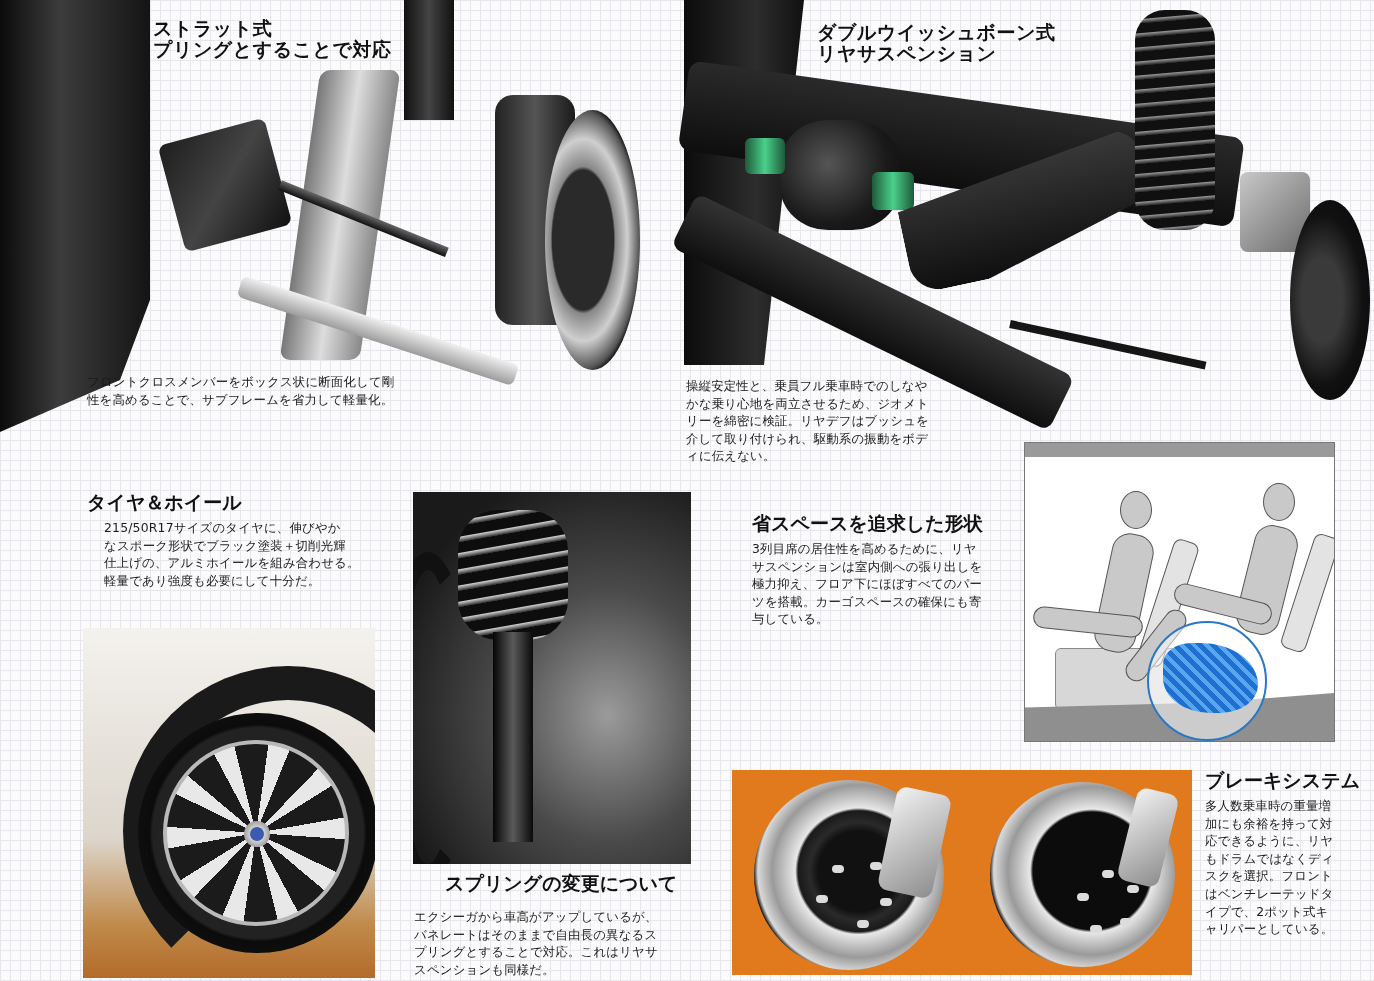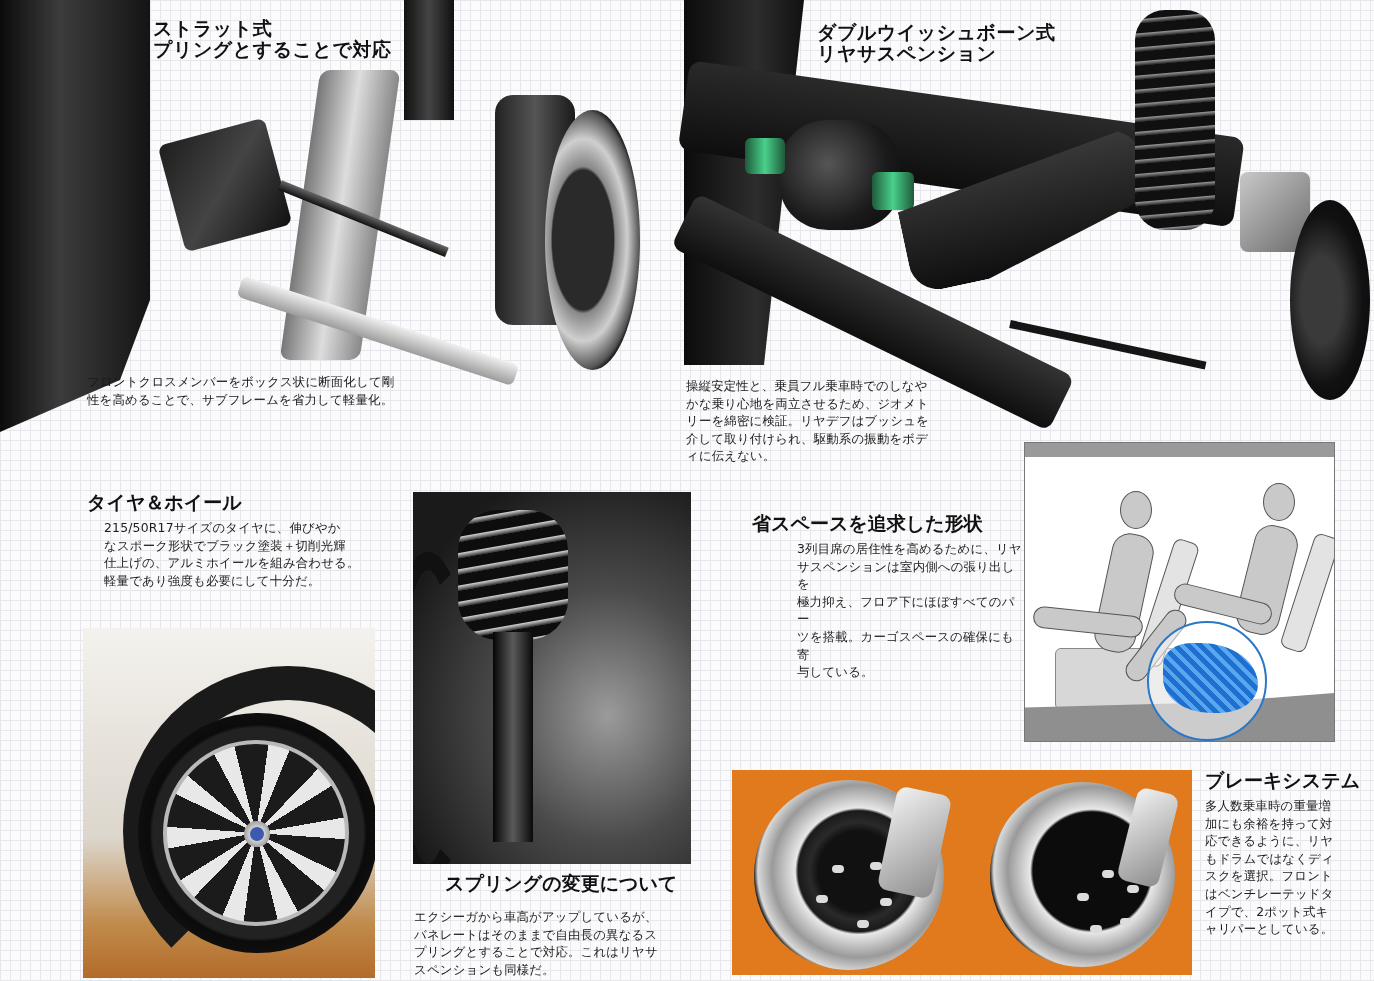--- a/index.html
+++ b/index.html
@@ -179,21 +179,21 @@
 
 <div class="abs sub-head" style="left:414px;top:873px;margin-left:31px;">スプリングの変更について</div>
 <div class="abs body-text" style="left:414px;top:900px;width:290px;margin-top:8px;">
   <div>エクシーガから車高がアップしているが、</div>
   <div>バネレートはそのままで自由長の異なるス</div>
   <div>プリングとすることで対応。これはリヤサ</div>
   <div>スペンションも同様だ。</div>
 </div>
 
 <div class="abs sub-head" style="left:752px;top:513px;">省スペースを追求した形状</div>
-<div class="abs body-text" style="left:752px;top:540px;width:270px;padding-left:45px;">
+<div class="abs body-text" style="left:752px;top:540px;width:270px;">
   <div>3列目席の居住性を高めるために、リヤ</div>
   <div>サスペンションは室内側への張り出しを</div>
   <div>極力抑え、フロア下にほぼすべてのパー</div>
   <div>ツを搭載。カーゴスペースの確保にも寄</div>
   <div>与している。</div>
 </div>
 
 <div class="abs diagram-seats">
   <div class="seat-topbar"></div>
   <div class="seat-cushion"></div>

